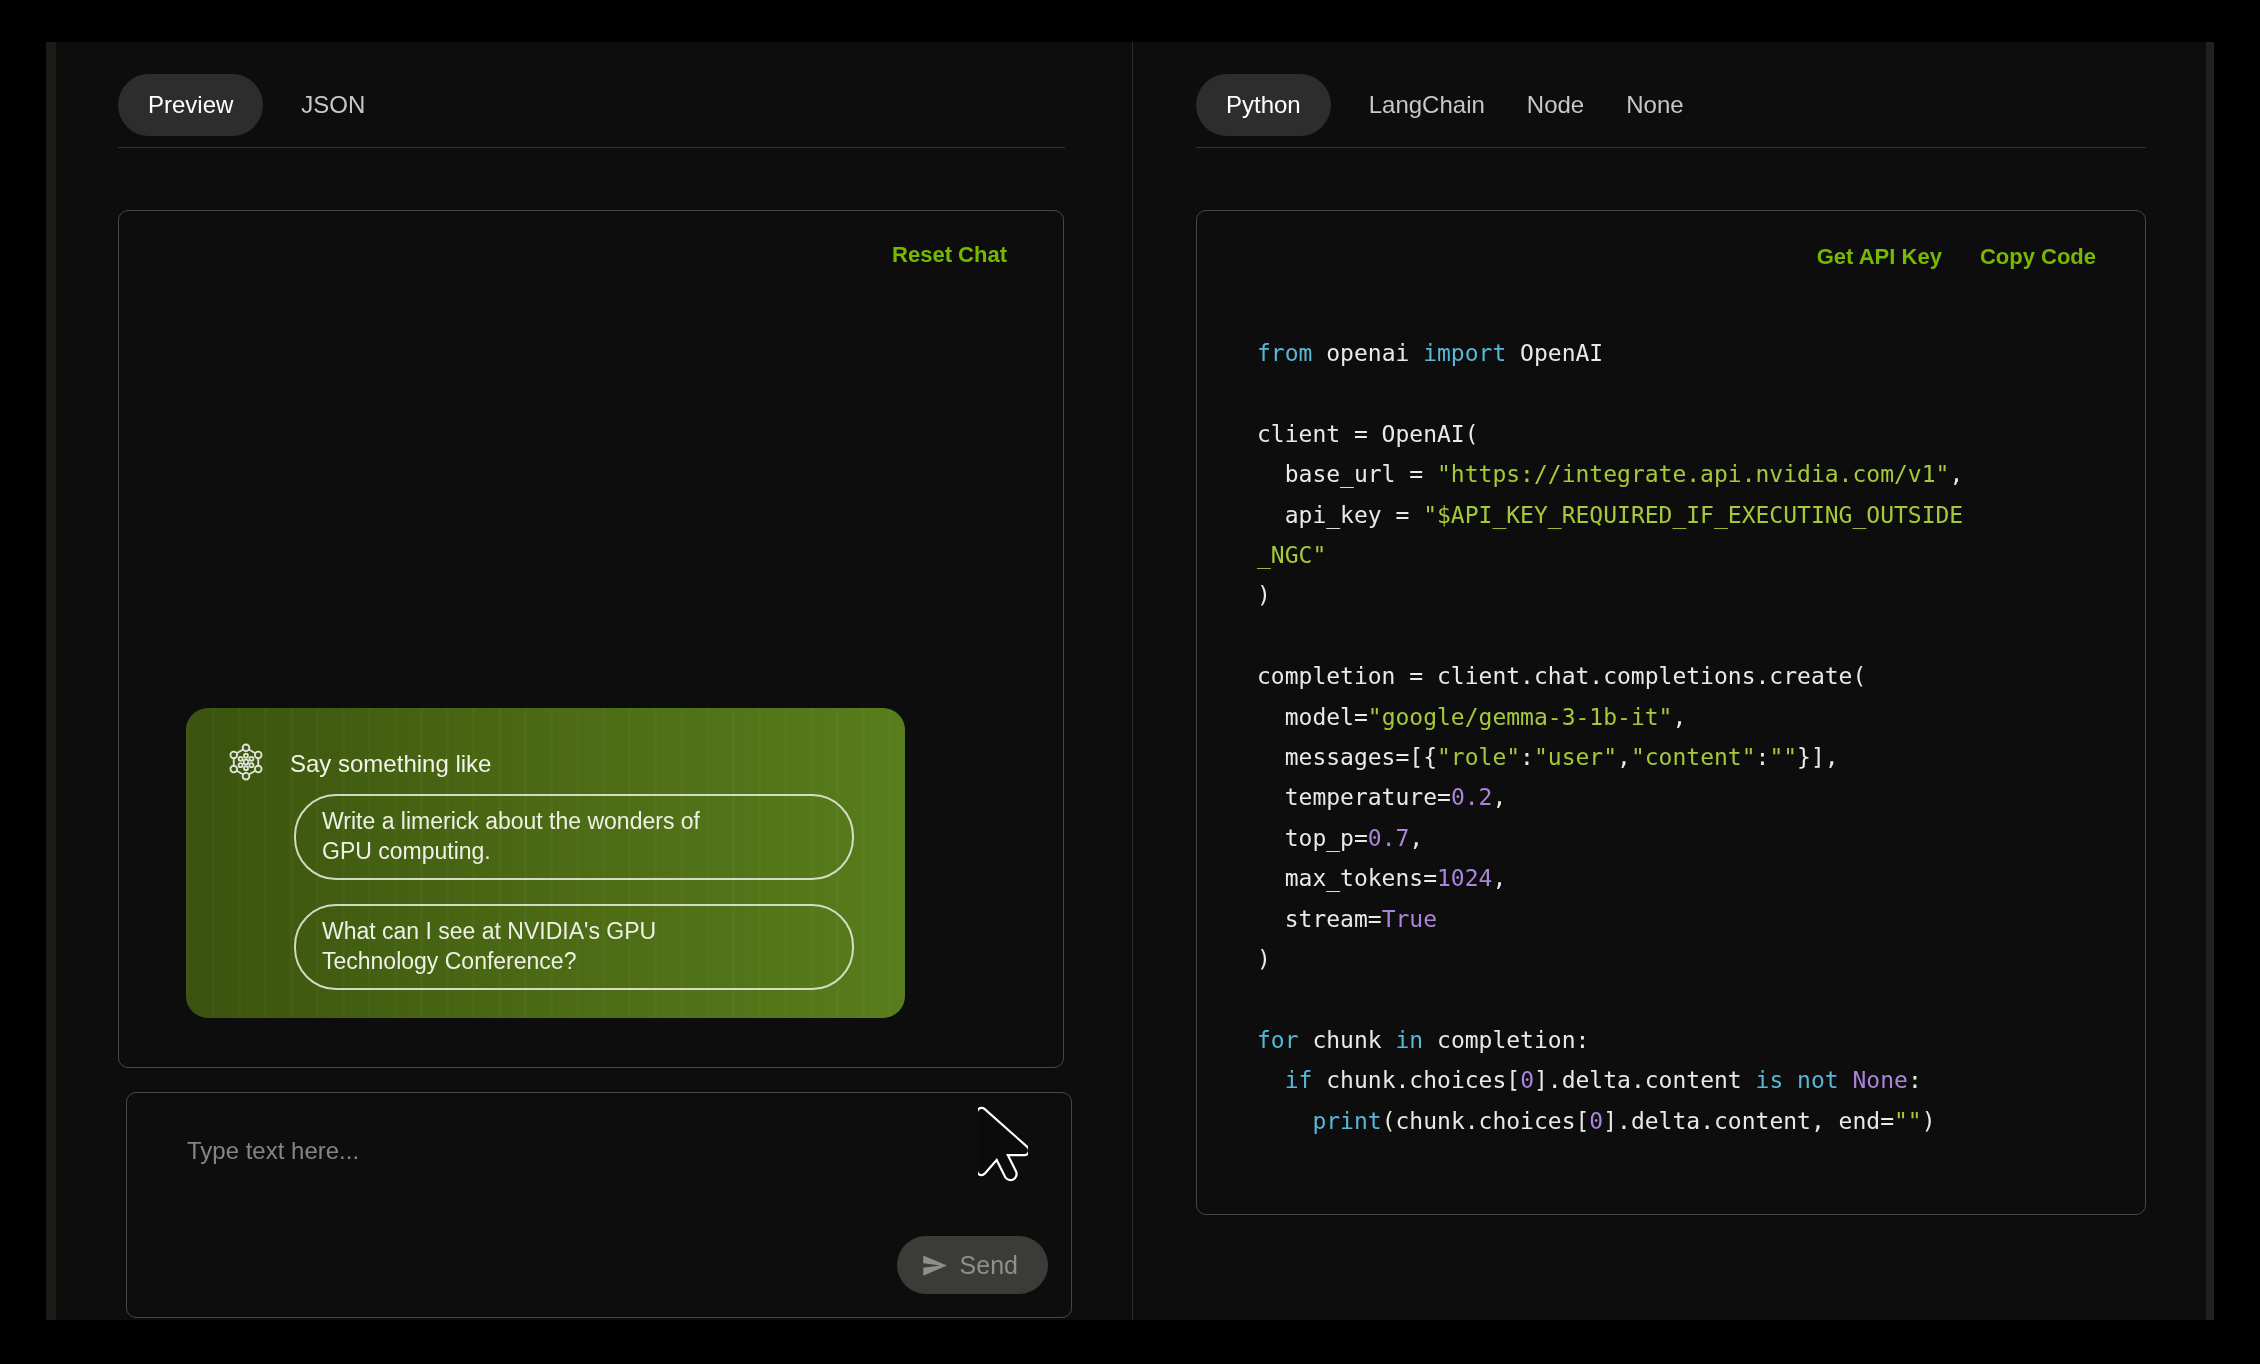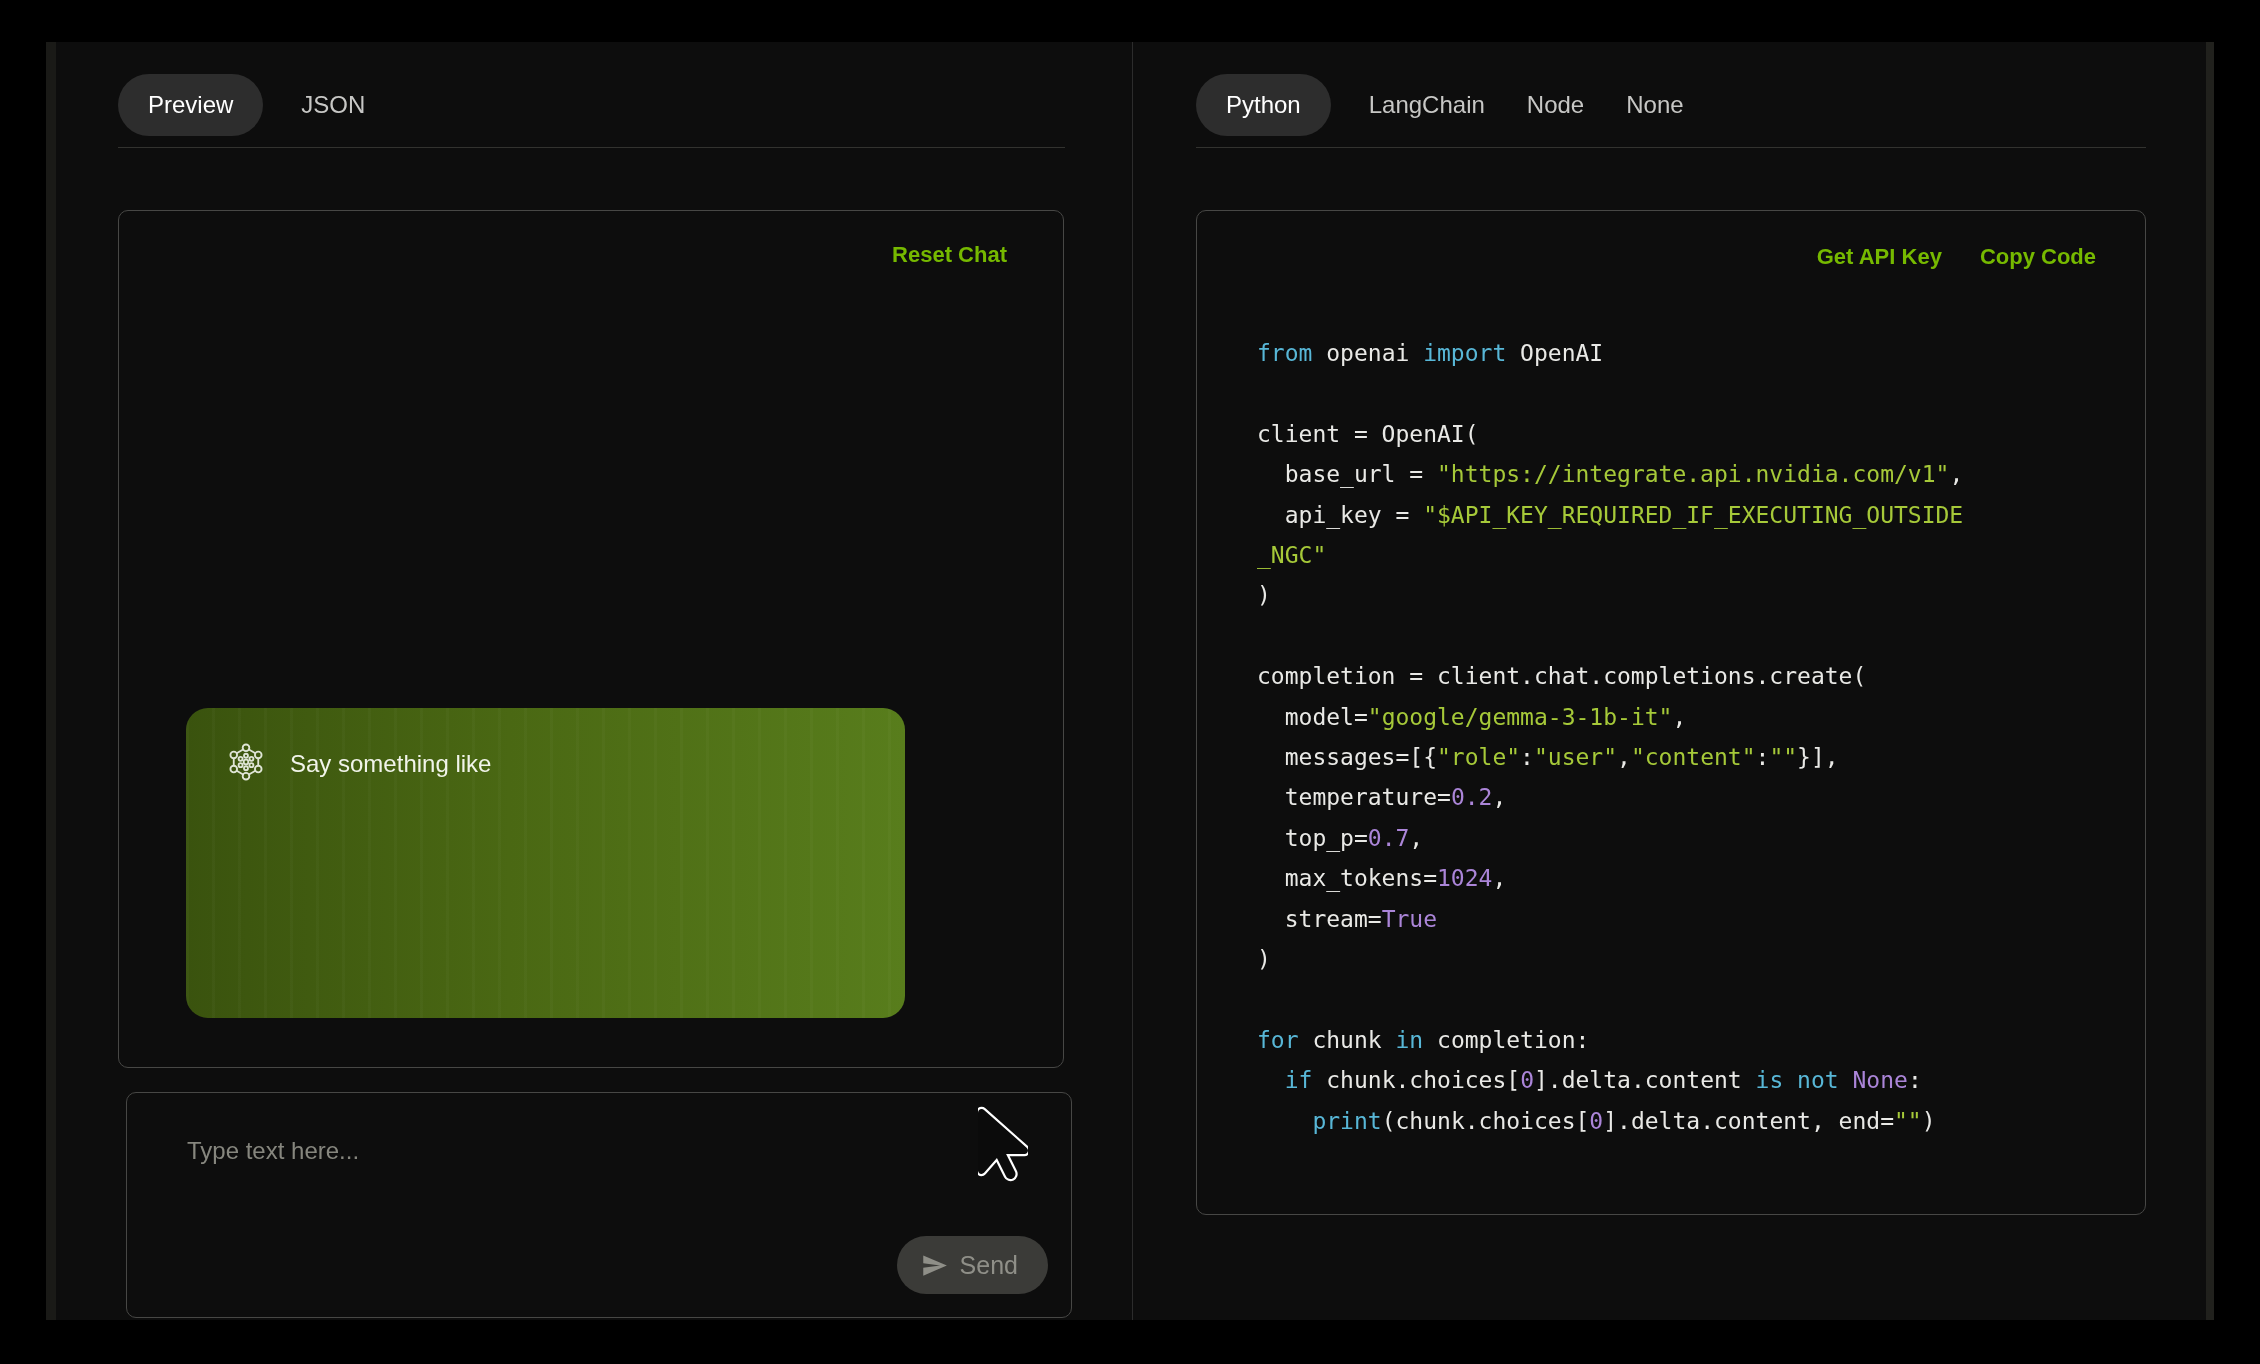--- a/index.html
+++ b/index.html
@@ -106,20 +106,26 @@
             <circle cx="24" cy="16.5" r="2.4"></circle>
               <circle cx="30.5" cy="20.2" r="2.4"></circle>
               <circle cx="30.5" cy="27.8" r="2.4"></circle>
             <circle cx="24" cy="31.5" r="2.4"></circle>
               <circle cx="17.5" cy="27.8" r="2.4"></circle>
               <circle cx="17.5" cy="20.2" r="2.4"></circle>
             <circle cx="24" cy="24" r="2.8"></circle>
           </svg>
         </span>
         <div class="bubble-title">Say something like</div>
+        <div class="suggestions" id="suggestions">
+            <button class="suggestion">Write a limerick about the wonders of
+GPU computing.</button>
+            <button class="suggestion">What can I see at NVIDIA's GPU
+Technology Conference?</button>
+          </div>
       </div>
     </section>
 
     <section class="panel composer">
       <textarea placeholder="Type text here..." style=""></textarea>
       <button class="send">
         <span>
           <svg viewBox="0 0 24 24" width="27" height="27" fill="#8f8f88">
             <path d="M2 21l21-9L2 3v7l15 2-15 2z"></path>
           </svg>

